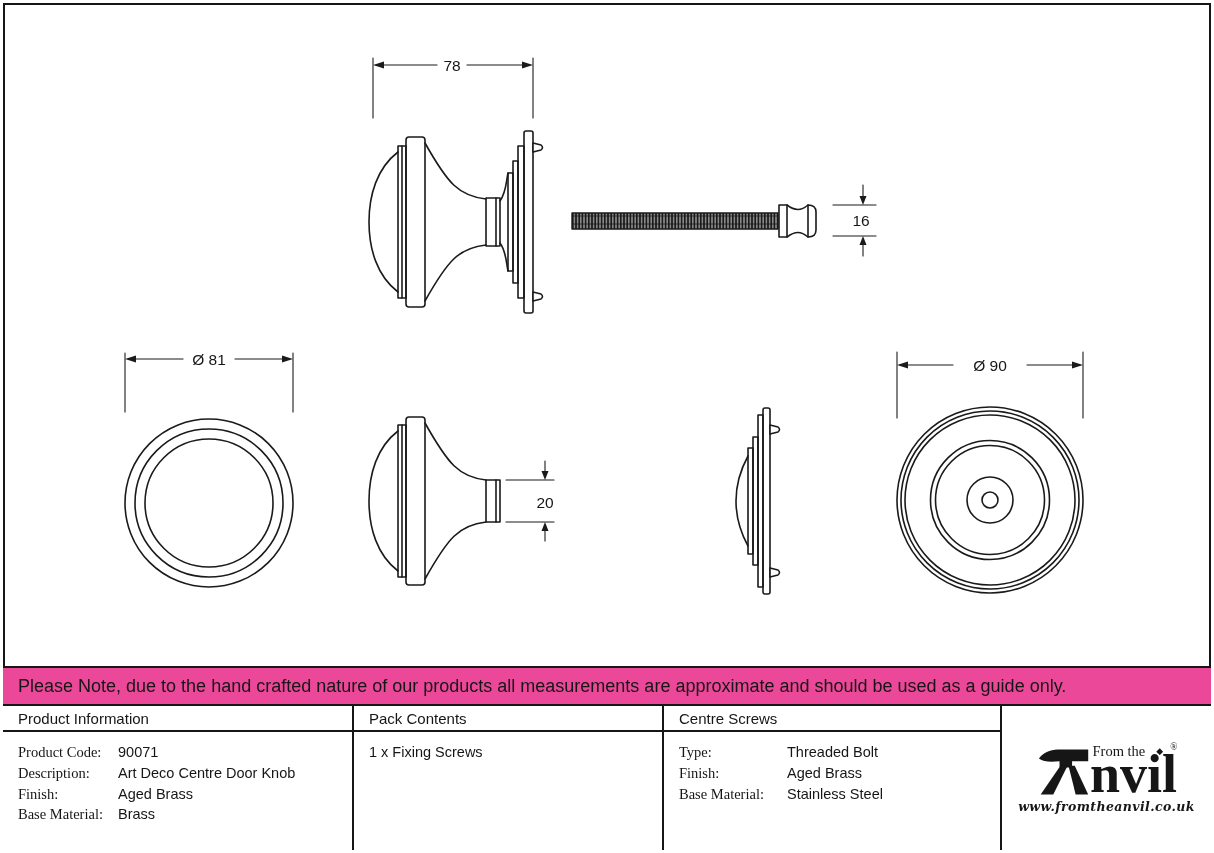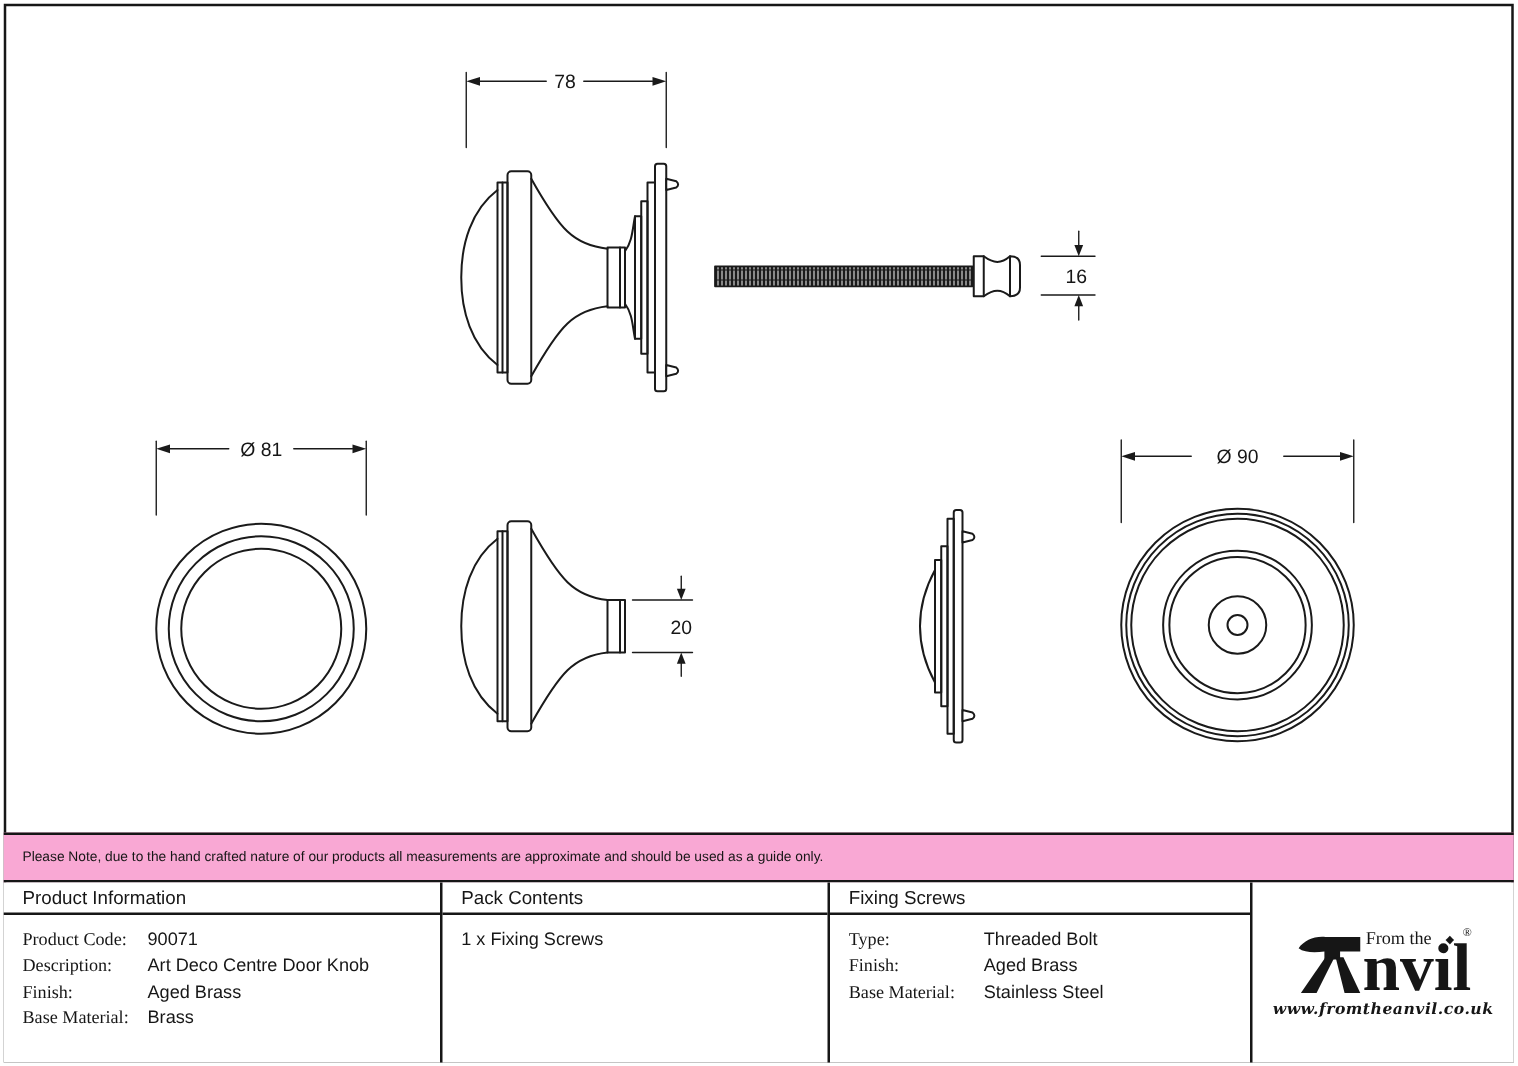--- a/index.html
+++ b/index.html
@@ -4,21 +4,21 @@
 <style>
   html,body{margin:0;padding:0;background:#fff;}
   .page{position:relative;width:1214px;height:853px;background:#ffffff;
         font-family:"Liberation Sans",sans-serif;color:#161616;overflow:hidden;}
   .frame{position:absolute;inset:3px;border:2.5px solid #161616;box-sizing:border-box;pointer-events:none;}
   svg.drawing{position:absolute;left:0;top:0;}
 
   
   .note-band{position:absolute;left:3px;right:3px;top:666px;height:40px;box-sizing:border-box;
              border-top:2.5px solid #161616;border-bottom:2.5px solid #161616;
-             display:flex;align-items:center;padding-left:15px;font-size:11px;background:#f9a8d4;}
+             display:flex;align-items:center;padding-left:15px;font-size:18px;background:#ec4899;}
 
   
   .info-table{position:absolute;left:3px;right:3px;top:706px;bottom:3px;display:flex;background:#fff;}
   .col{box-sizing:border-box;}
   .col + .col{border-left:2.5px solid #161616;}
   .col-product{width:349px;}
   .col-pack{width:310px;}
   .col-fixing{width:338px;}
   .col-logo{flex:1;display:flex;align-items:center;justify-content:center;}
   .col-header{height:26px;line-height:25px;border-bottom:2.5px solid #161616;
@@ -202,21 +202,21 @@
     </div>
 
     <div class="col col-pack">
       <div class="col-header">Pack Contents</div>
       <div class="col-body">
         <div class="pack-item">1 x Fixing Screws</div>
       </div>
     </div>
 
     <div class="col col-fixing">
-      <div class="col-header">Fixing Screws</div>
+      <div class="col-header">Centre Screws</div>
       <div class="col-body">
         <div class="kv">
           <span class="k">Type:</span>
           <span class="v">Threaded Bolt</span>
         </div>
         <div class="kv">
           <span class="k">Finish:</span>
           <span class="v">Aged Brass</span>
         </div>
         <div class="kv">

